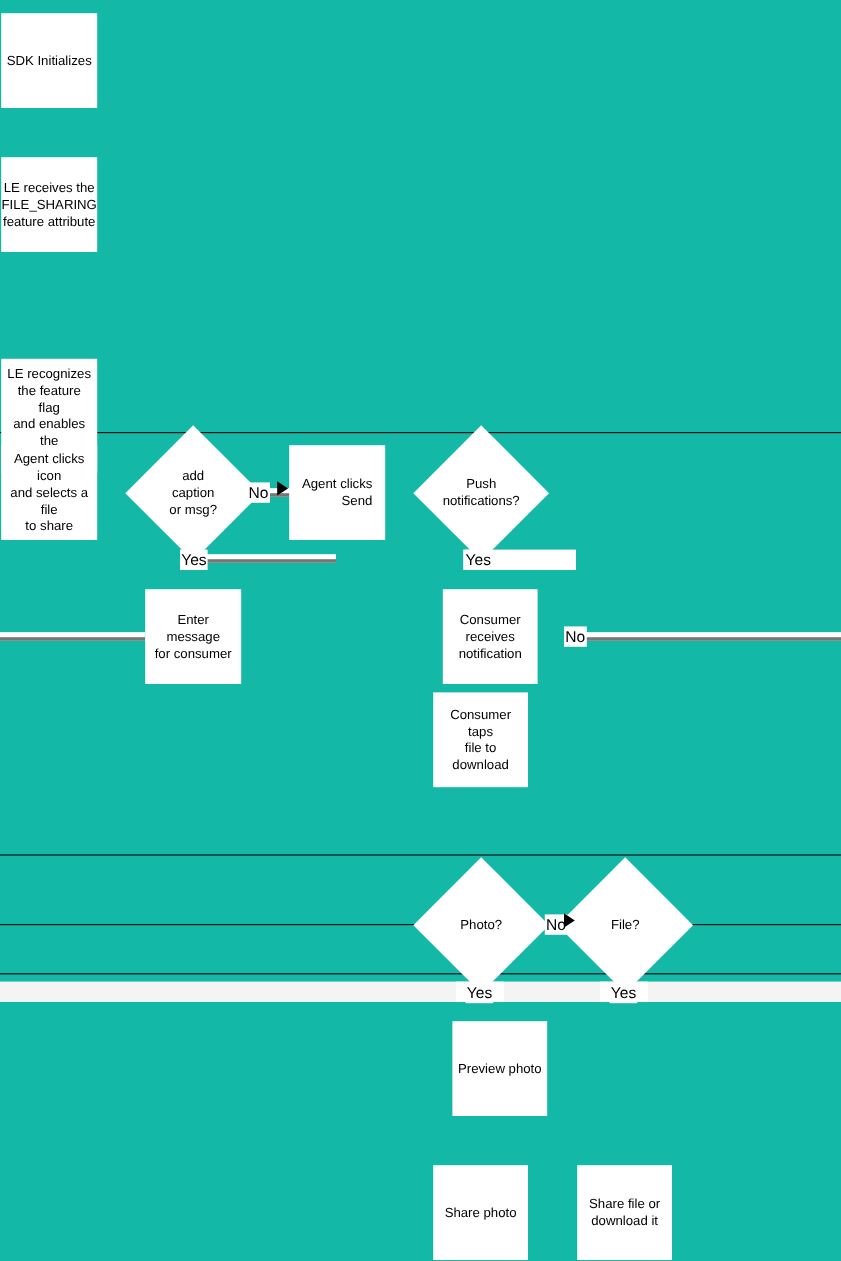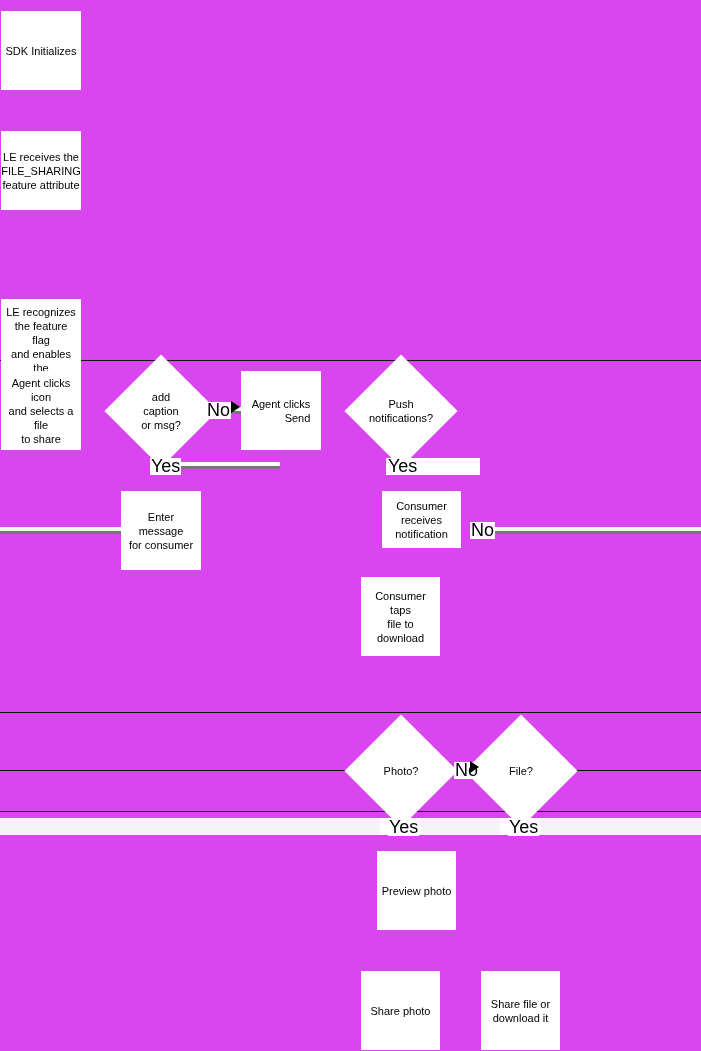--- a/index.html
+++ b/index.html
@@ -5,21 +5,21 @@
 <style>
   html, body {
     margin: 0;
     padding: 0;
     background: #000000;
   }
   #canvas {
     position: relative;
     width: 701px;
     height: 1051px;
-    background: #d946ef;
+    background: #14b8a6;
     overflow: hidden;
     font-family: "Liberation Sans", sans-serif;
   }
 
   
   .guide {
     position: absolute;
     left: 0;
     width: 701px;
     height: 1px;
@@ -95,21 +95,21 @@
     position: absolute;
     background: #f4f4f4;
     height: 17px;
   }
 
   
   .edge-label {
     position: absolute;
     background: #ffffff;
     color: #000000;
-    font-size: 18px;
+    font-size: 13px;
     line-height: 17px;
     padding: 0 1px;
     white-space: nowrap;
     z-index: 5;
   }
 
   
   .arrowhead {
     position: absolute;
     width: 0; height: 0;
@@ -180,21 +180,21 @@
 
   <div class="node-diamond" style="left:361px; top:371px;">
     <div class="dia-shape"></div>
     <div class="dia-label">Push
 notifications?</div>
   </div>
 
   <div class="band" style="left:386px; top:458px; width:94px;"></div>
   <div class="edge-label" style="left:387px; top:458px;">Yes</div>
 
-  <div class="node-box" style="left:382px; top:491px; width:79px; height:57px;">
+  <div class="node-box" style="left:369px; top:491px; width:79px; height:79px;">
     <span>Consumer
 receives
 notification</span>
   </div>
 
   <div class="conn-h" style="left:470px; top:527px; width:231px;"></div>
   <div class="edge-label" style="left:470px; top:522px;">No</div>
 
   <div class="node-box" style="left:361px; top:577px; width:79px; height:79px;">
     <span>Consumer taps

